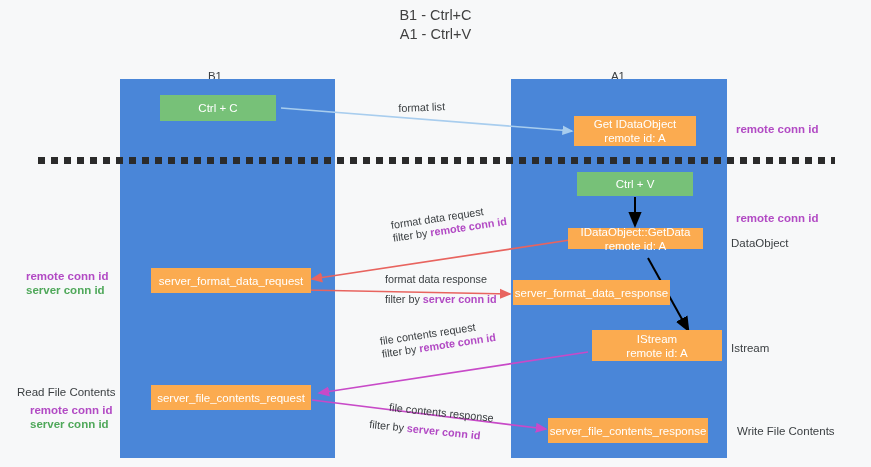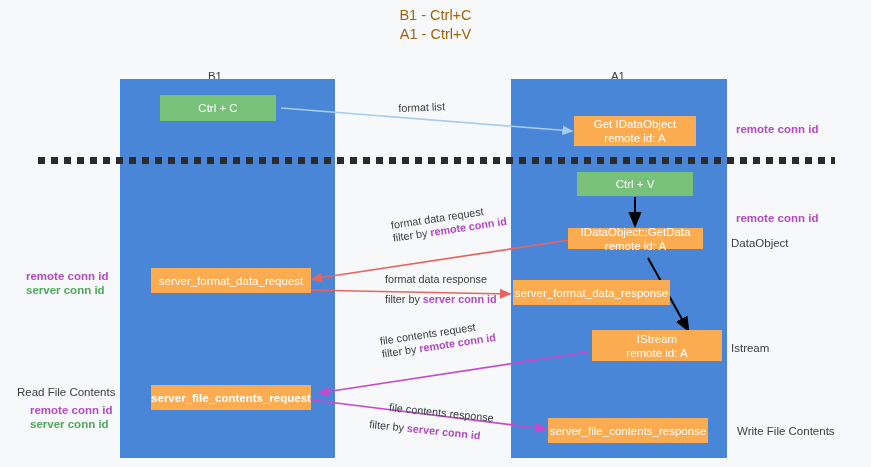--- a/index.html
+++ b/index.html
@@ -27,21 +27,21 @@
   }
   .box.green{background:#77c178;}
   .box.orange{background:#fbab50;}
 
   .lbl{position:absolute;font-size:11.5px;line-height:14px;color:#3c4043;white-space:pre;}
   .lbl.purple{color:#b24ac4;font-weight:bold;}
   .lbl.green{color:#4fa85a;font-weight:bold;}
   .lbl.plain{color:#3c4043;}
 
   .title{position:absolute;left:0;top:6px;width:871px;text-align:center;
-         font-size:14.5px;line-height:19px;color:#a16207;white-space:pre;}
+         font-size:14.5px;line-height:19px;color:#404040;white-space:pre;}
 
   .arrowlabel{position:absolute;font-size:10.8px;line-height:13px;color:#3c4043;white-space:nowrap;}
   .arrowlabel .hl-purple{color:#b24ac4;font-weight:bold;}
 </style>
 </head>
 <body>
 
 <div id="stage">
 
   <div class="title">B1 - Ctrl+C
@@ -102,21 +102,21 @@
   <div class="box orange" style="left:568px;top:228px;width:135px;height:21px;white-space:pre-line;">IDataObject::GetData
 remote id: A</div>
 
   <div class="box orange" style="left:151px;top:268px;width:160px;height:25px;">server_format_data_request</div>
 
   <div class="box orange" style="left:513px;top:280px;width:157px;height:25px;">server_format_data_response</div>
 
   <div class="box orange" style="left:592px;top:330px;width:130px;height:31px;white-space:pre-line;">IStream
 remote id: A</div>
 
-  <div class="box orange" style="left:151px;top:385px;width:160px;height:25px;font-weight:bold;">server_file_contents_request</div>
+  <div class="box orange" style="left:151px;top:385px;width:160px;height:25px;">server_file_contents_request</div>
 
   <div class="box orange" style="left:548px;top:418px;width:160px;height:25px;">server_file_contents_response</div>
 
   <div class="arrowlabel" style="left:398px;top:102px;transform:rotate(-2.2deg);transform-origin:left top;">
     <span>format list</span>
   </div>
 
   <div class="arrowlabel" style="left:390px;top:219px;transform:rotate(-8.5deg);transform-origin:left top;">
     <div>format data request</div>
     <div>

